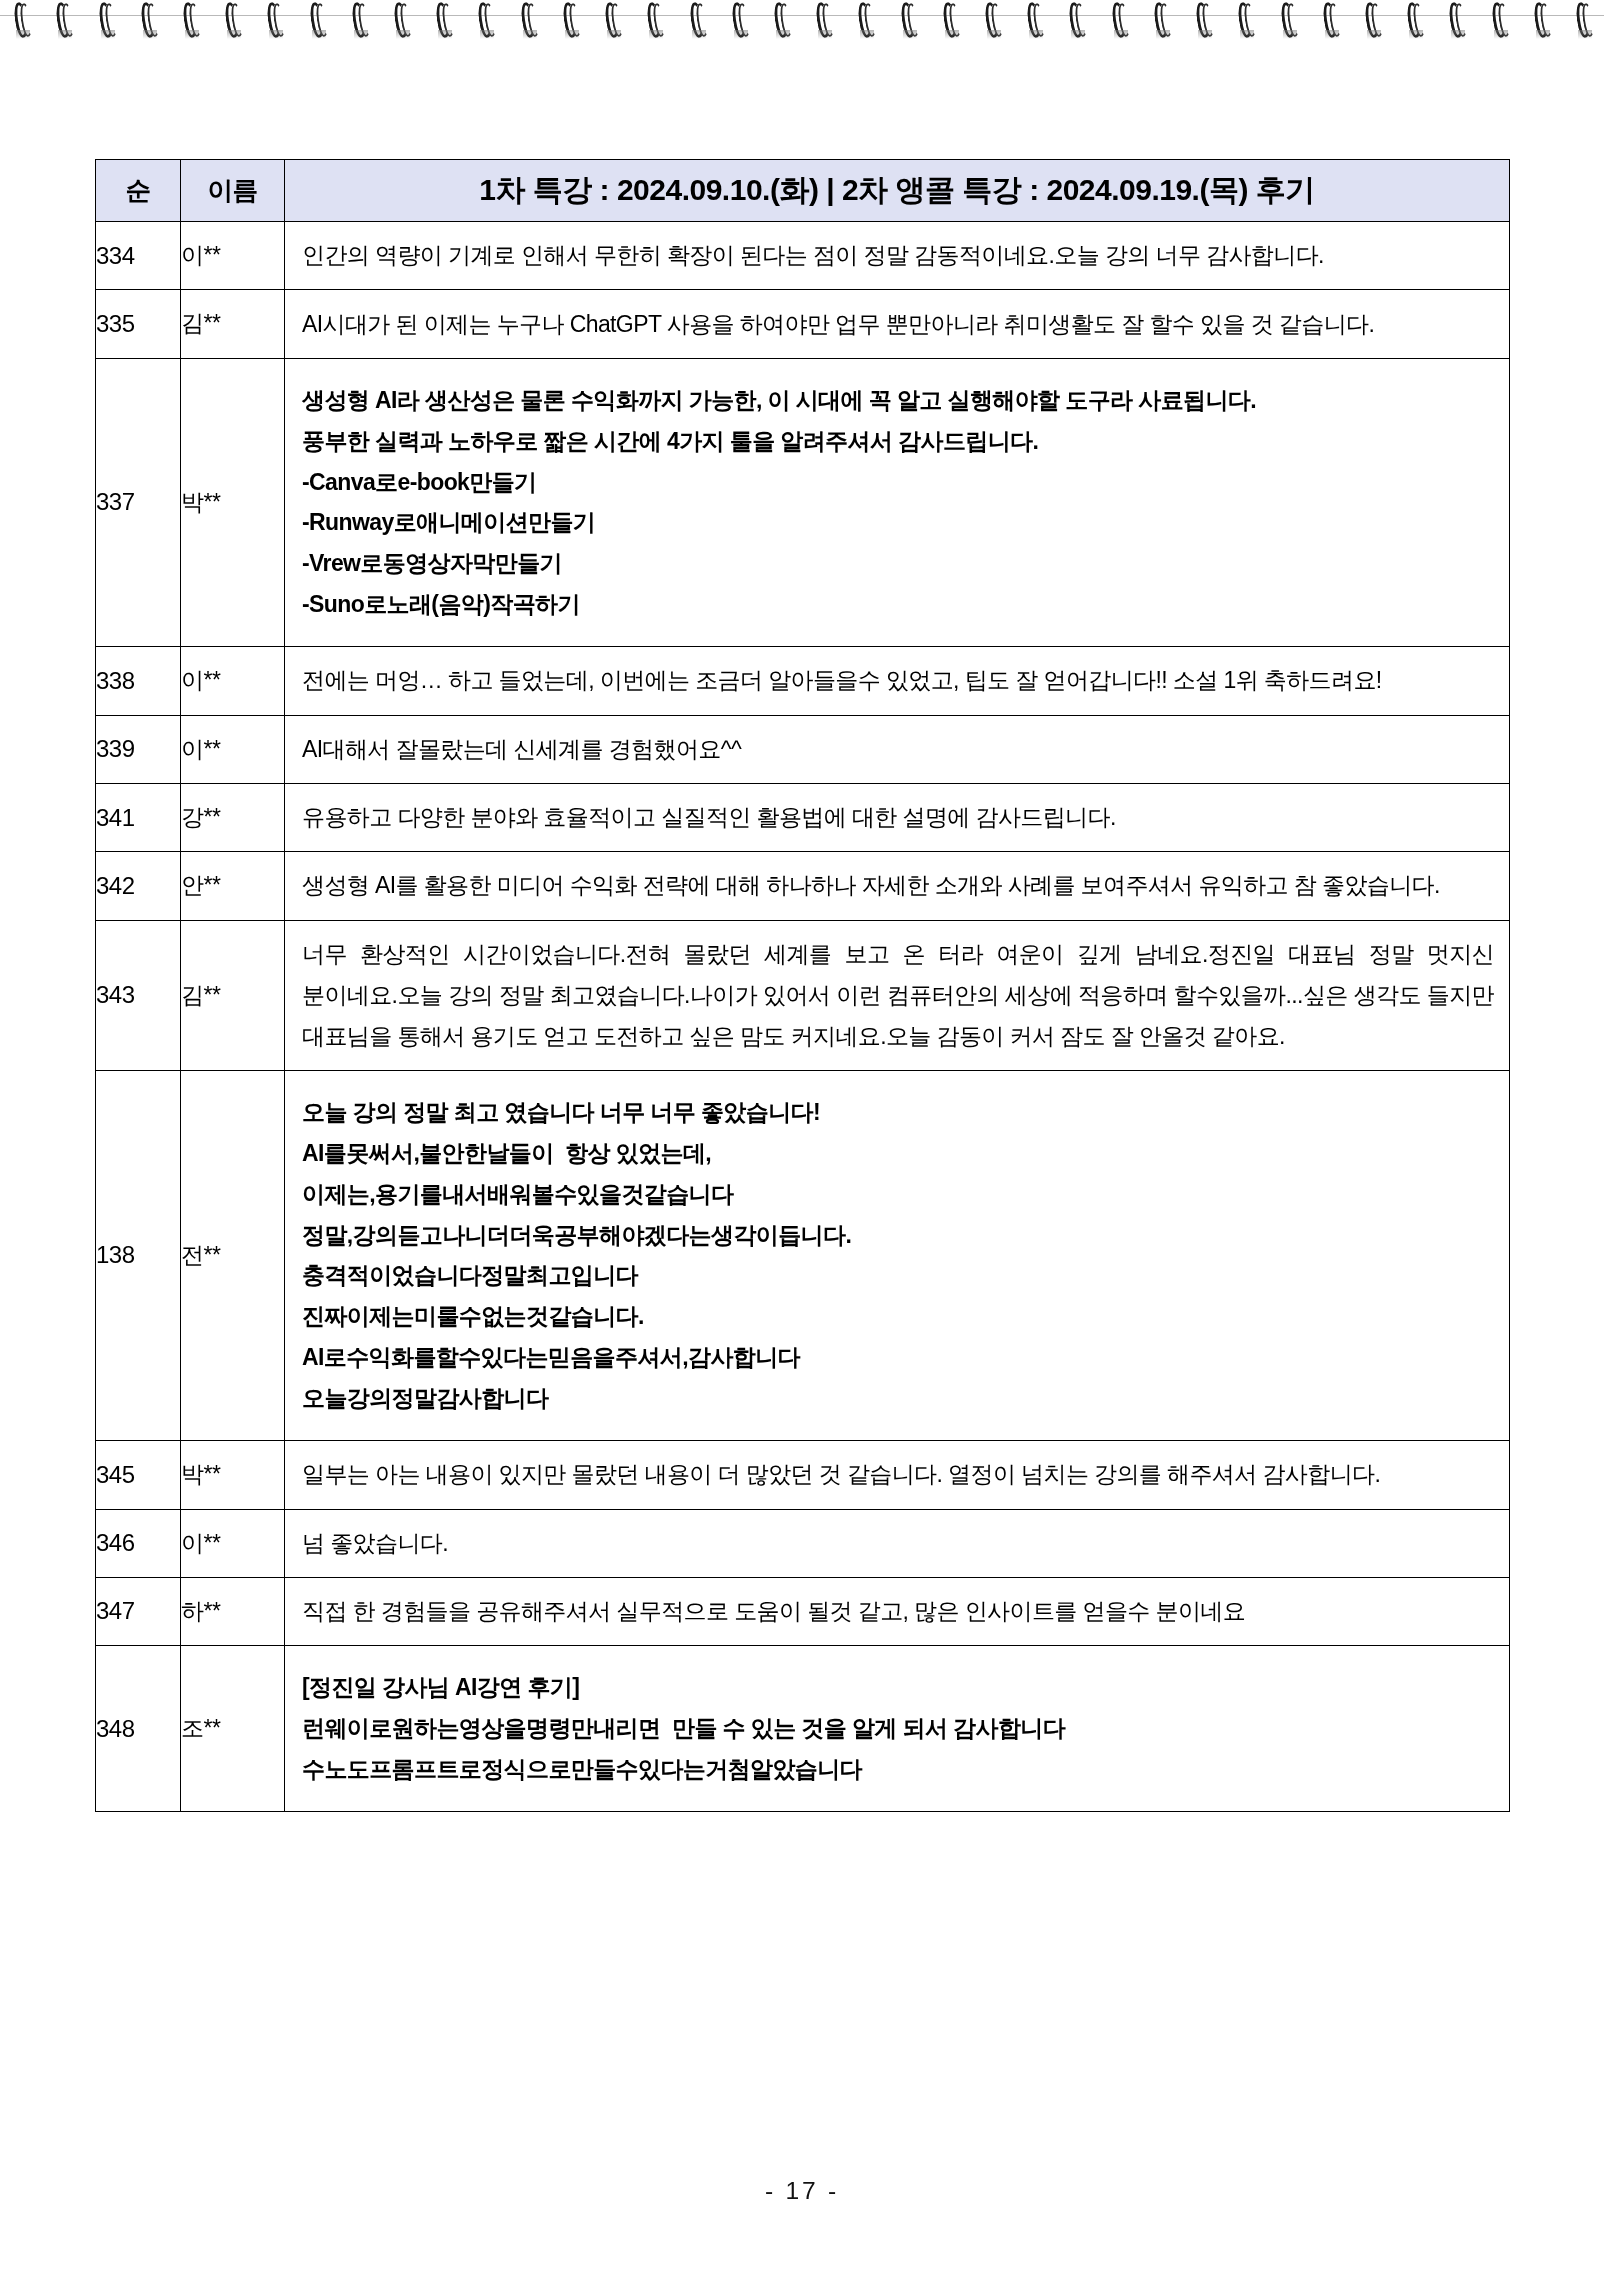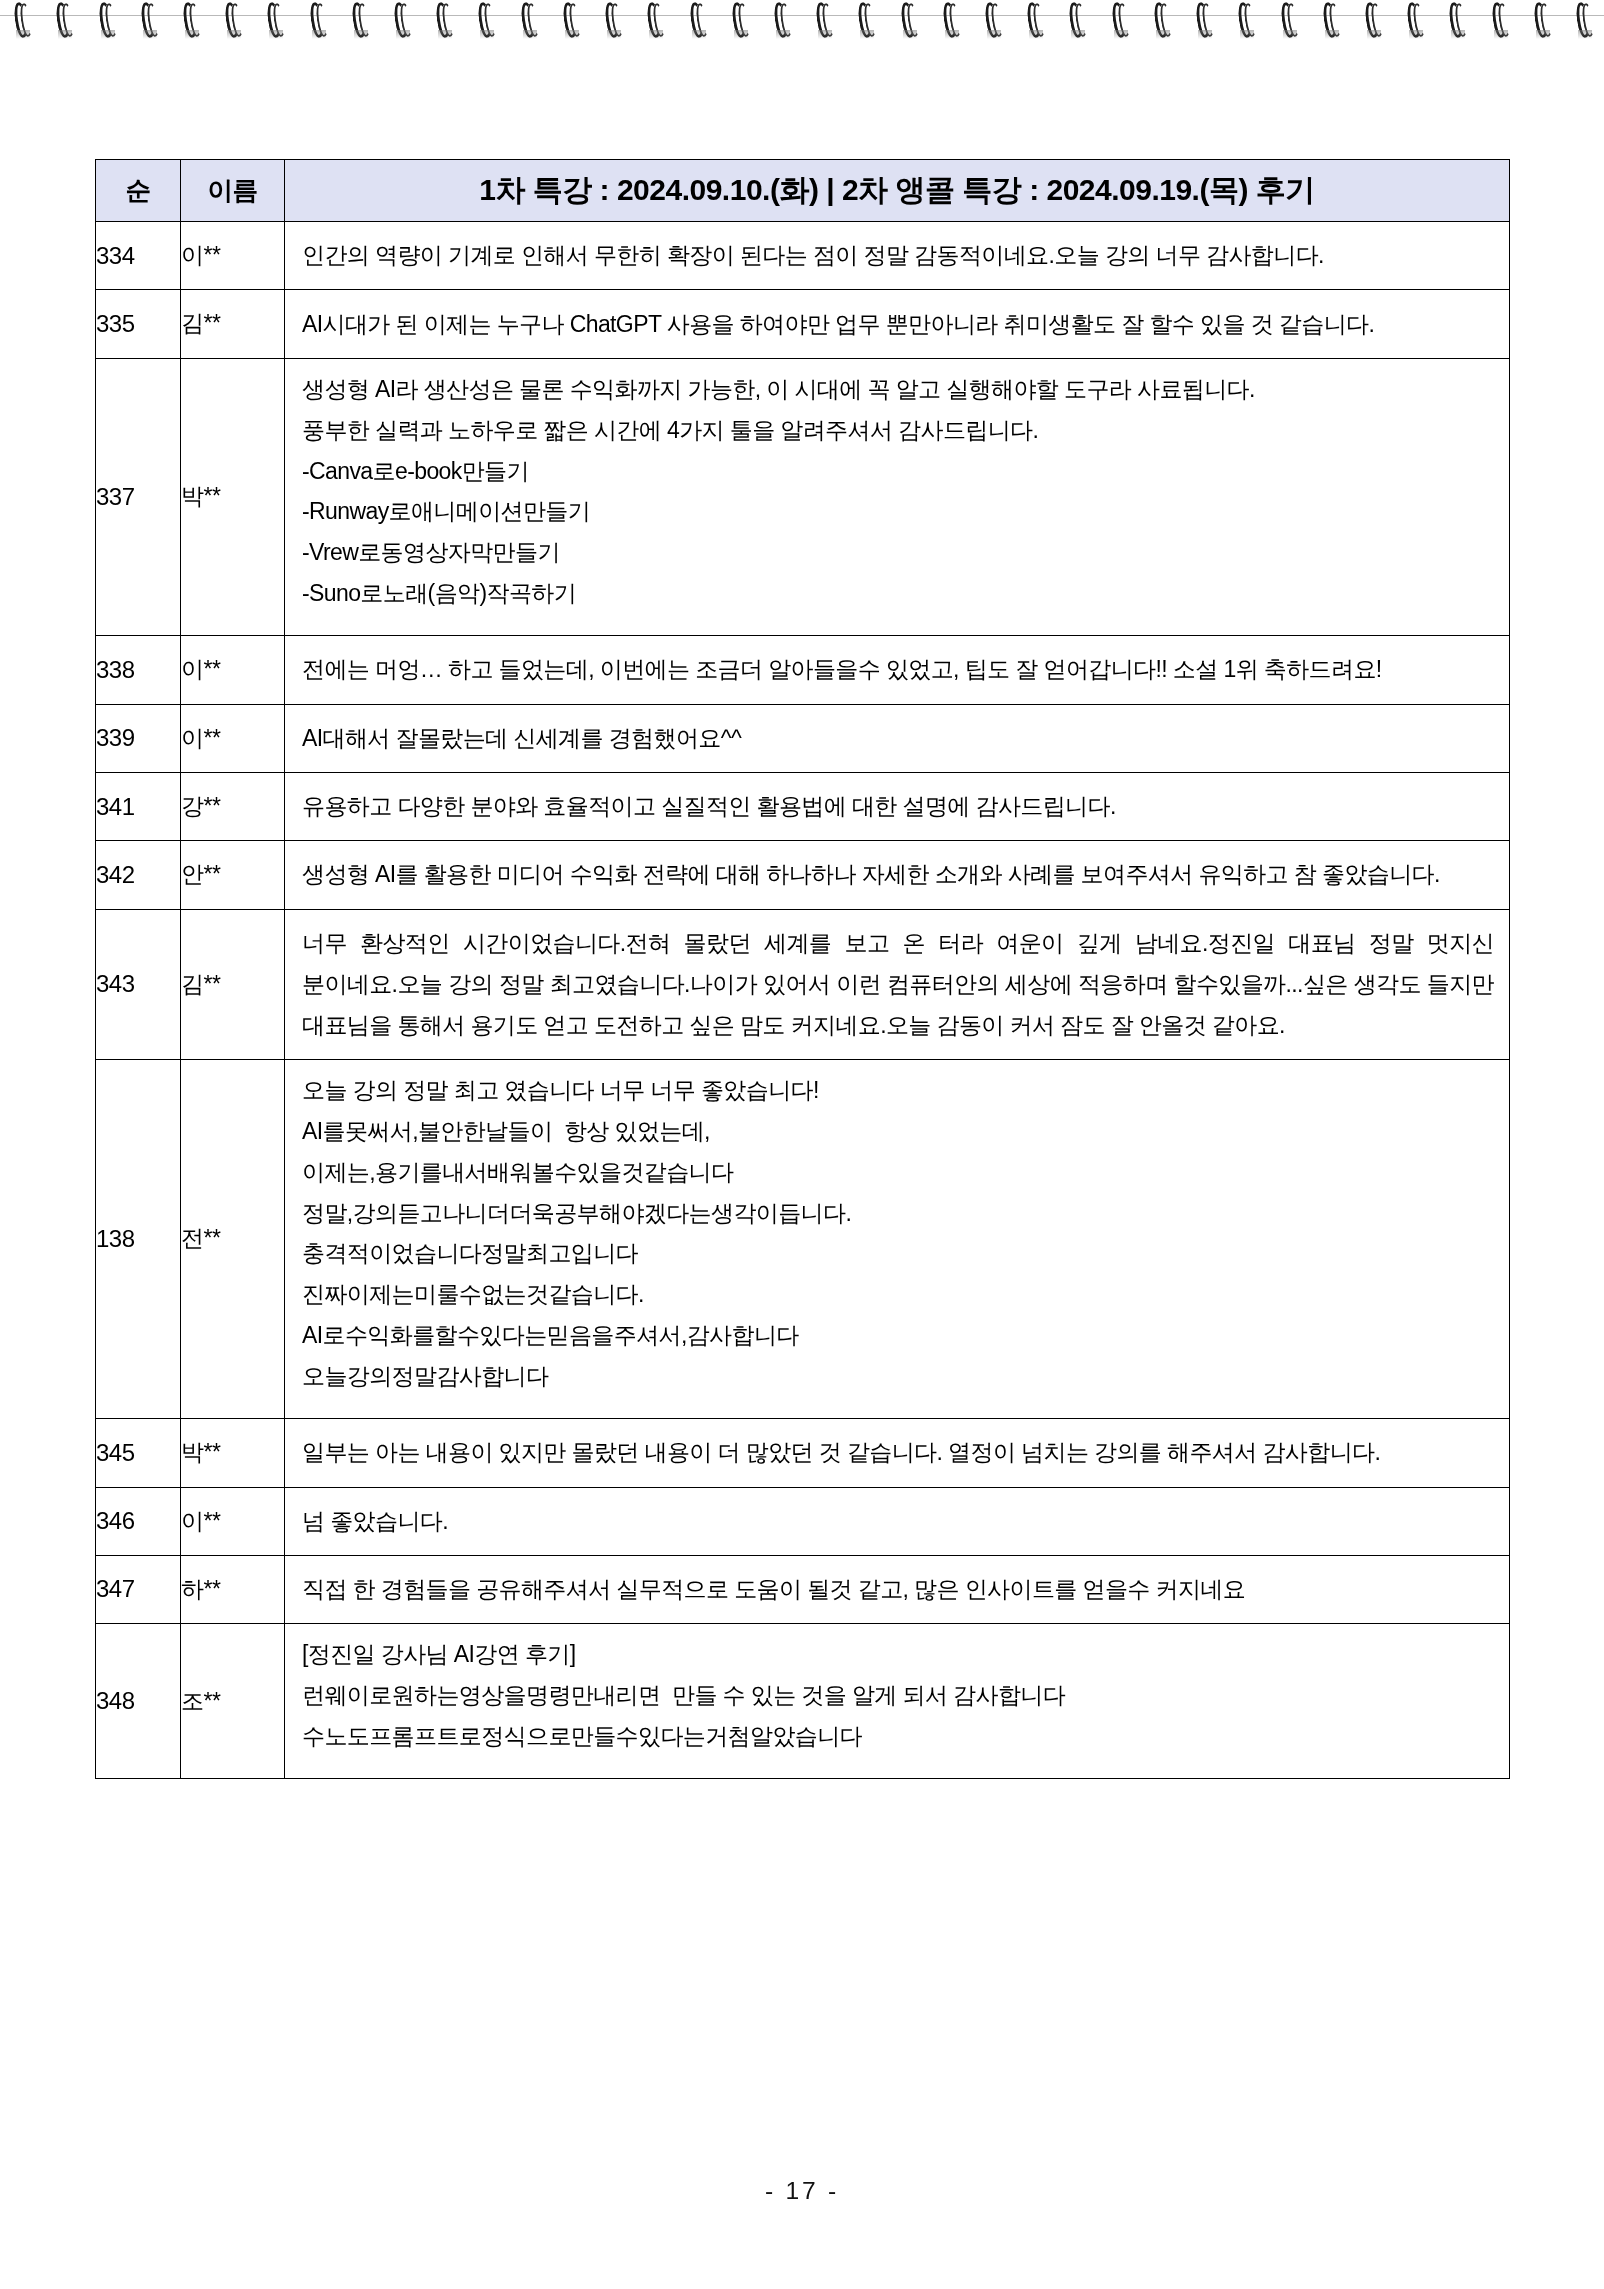--- a/index.html
+++ b/index.html
@@ -133,21 +133,21 @@
     word-break: keep-all;
   }
   tbody td.c-body .line {
     white-space: pre-wrap;
   }
   tbody td.c-body.justify .line {
     text-align: justify;
     text-justify: inter-character;
   }
 
-  tbody tr.pad-lg td.c-body { padding-top: 10px; padding-bottom: 21px; }
+  tbody tr.pad-lg td.c-body { padding-top: 21px; padding-bottom: 21px; font-weight: bold; }
 
   .page-number {
     position: absolute;
     left: 0;
     top: 2177px;
     width: 1604px;
     text-align: center;
     font-size: 24.6px;
     letter-spacing: 2.8px;
     color: #111111;
@@ -453,21 +453,21 @@
             <td class="c-no">346</td>
             <td class="c-name">이**</td>
             <td class="c-body justify">
               <div class="line">넘 좋았습니다.</div>
             </td>
           </tr>
           <tr>
             <td class="c-no">347</td>
             <td class="c-name">하**</td>
             <td class="c-body justify">
-              <div class="line">직접 한 경험들을 공유해주셔서 실무적으로 도움이 될것 같고, 많은 인사이트를 얻을수 커지네요</div>
+              <div class="line">직접 한 경험들을 공유해주셔서 실무적으로 도움이 될것 같고, 많은 인사이트를 얻을수 분이네요</div>
             </td>
           </tr>
           <tr class="pad-lg">
             <td class="c-no">348</td>
             <td class="c-name">조**</td>
             <td class="c-body">
               <div class="line">[정진일 강사님 AI강연 후기]</div>
               <div class="line">런웨이로원하는영상을명령만내리면  만들 수 있는 것을 알게 되서 감사합니다</div>
               <div class="line">수노도프롬프트로정식으로만들수있다는거첨알았습니다</div>
             </td>

